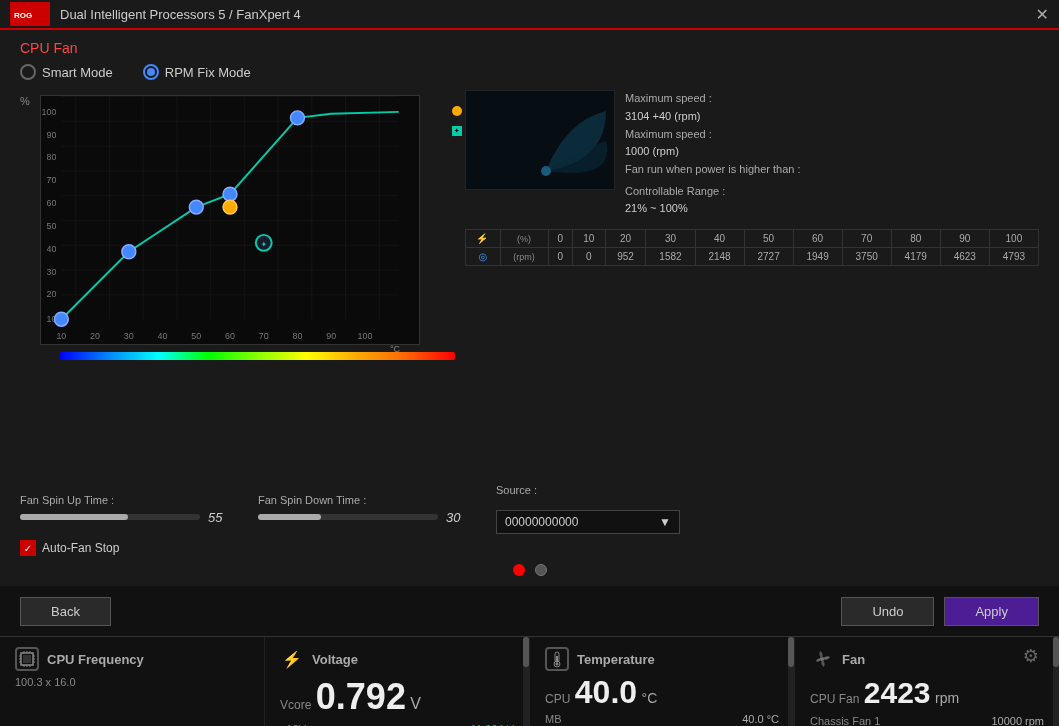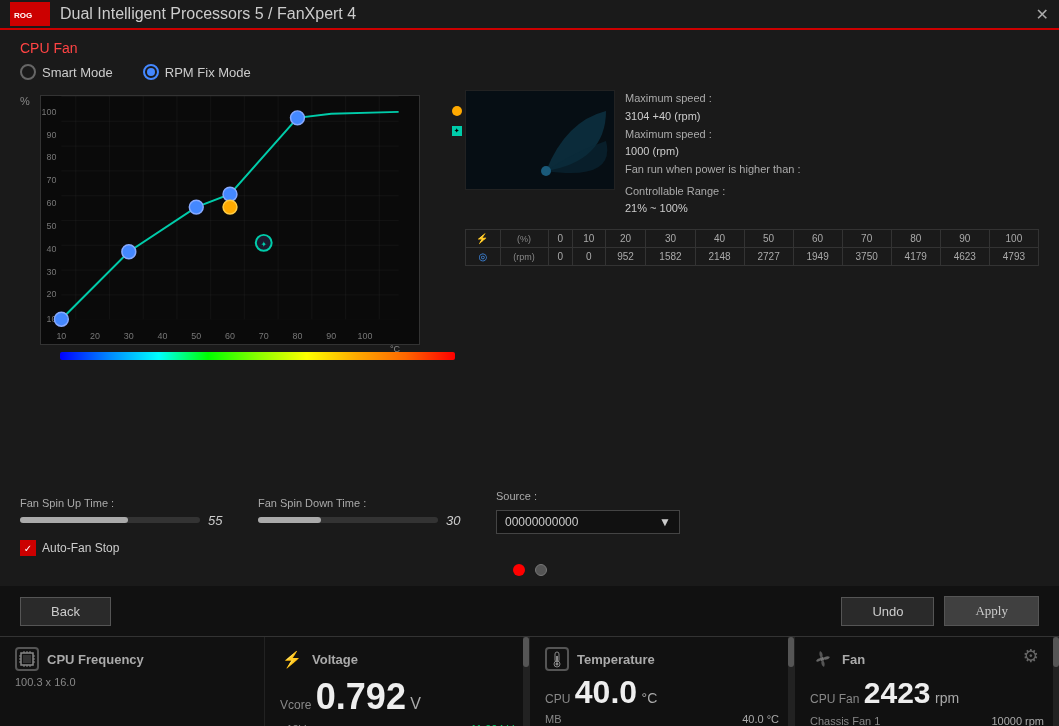--- a/index.html
+++ b/index.html
@@ -23,21 +23,21 @@
       padding: 0 10px;
       position: relative;
     }
     #titlebar .logo {
       width: 40px;
       height: 24px;
       margin-right: 10px;
     }
     #titlebar .title-text {
       color: #ccc;
-      font-size: 16px;
+      font-size: 13px;
     }
     #titlebar .close-btn {
       position: absolute;
       right: 10px;
       top: 50%;
       transform: translateY(-50%);
       color: #aaa;
       cursor: pointer;
       font-size: 16px;
       background: none;
@@ -226,21 +226,21 @@
     .spin-value {
       font-size: 13px;
       color: #ccc;
       min-width: 20px;
       font-style: italic;
     }
 
     .source-control {
       display: flex;
       flex-direction: column;
-      gap: 8px;
+      gap: 14px;
     }
     .source-label {
       font-size: 11px;
       color: #aaa;
     }
     .source-dropdown {
       background: #111;
       border: 1px solid #444;
       color: #ccc;
       padding: 4px 8px;
@@ -296,22 +296,21 @@
     }
     .action-btn {
       background: #2a2a2a;
       border: 1px solid #555;
       color: #ccc;
       padding: 6px 30px;
       font-size: 13px;
       cursor: pointer;
     }
     .action-btn.primary {
-      background: #404040;
-      font-family: Liberation Serif, serif;
+      background: #4c1d95;
     }
     #back-btn { margin-right: auto; }
     #undo-btn { margin-left: auto; }
 
     
     #stats-bar {
       height: 140px;
       background: #111;
       display: flex;
       border-top: 1px solid #333;

